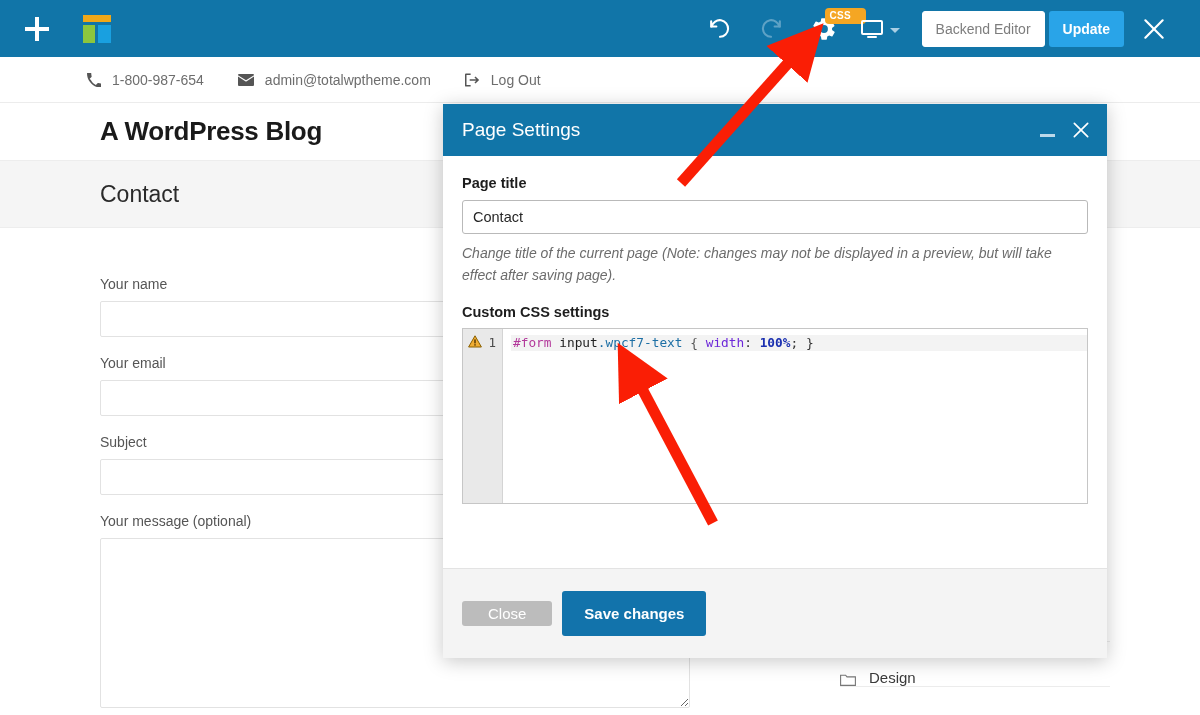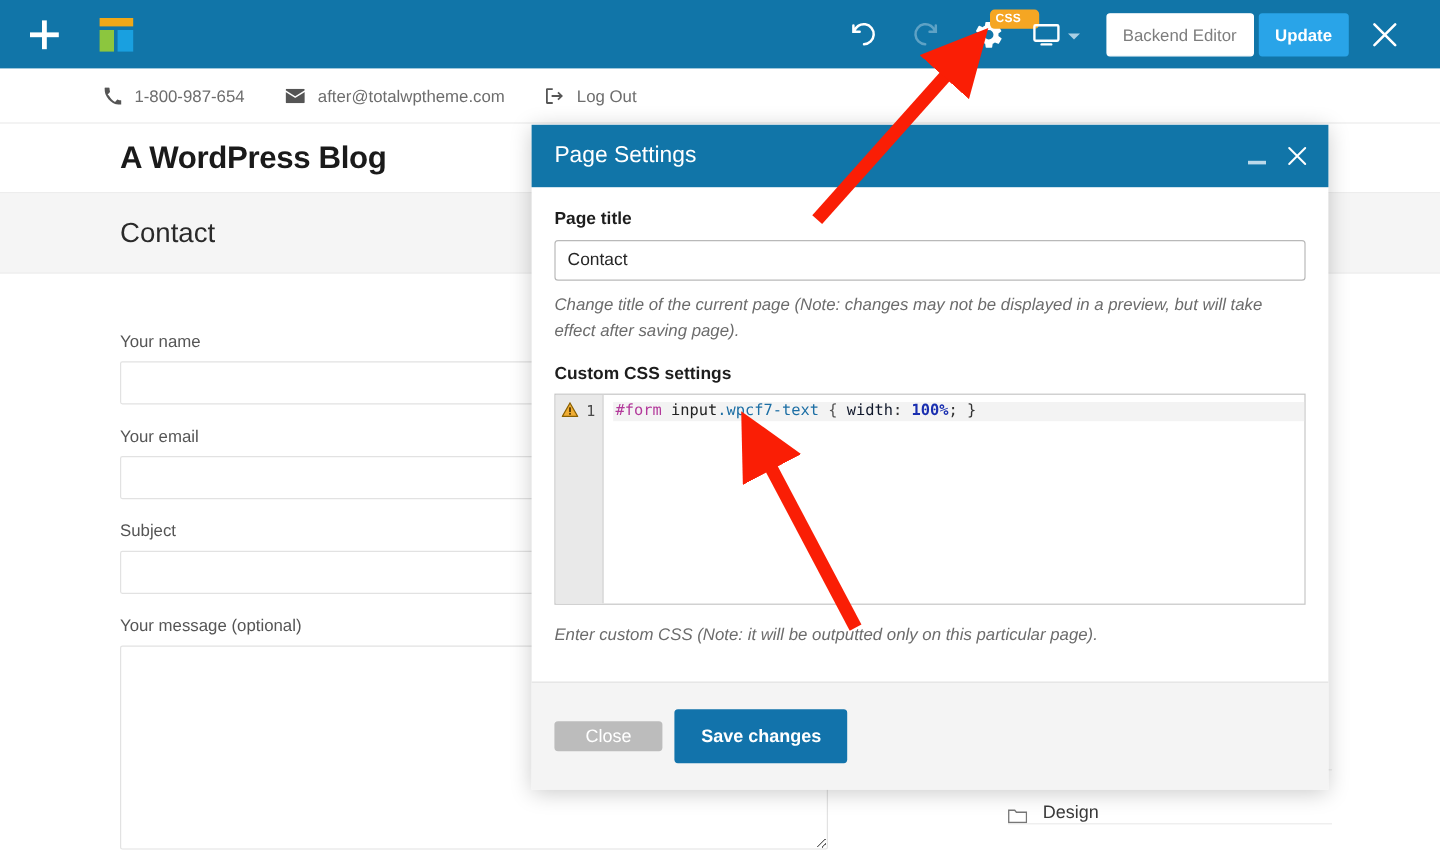--- a/index.html
+++ b/index.html
@@ -146,21 +146,21 @@
   .warn-tri { position: absolute; left: 5px; top: 6px; }
   .code {
     flex: 1; font-family: "DejaVu Sans Mono", monospace; font-size: 12.8px;
     padding: 6px 0 0 8px; line-height: 16px; white-space: pre;
   }
   .code-line { background: #f3f3f3; display: block; padding-left: 2px; }
   .c-sel   { color: #b3399b; }
   .c-tag   { color: #222222; }
   .c-cls   { color: #1d6fa5; }
   .c-brace { color: #555555; }
-  .c-prop  { color: #0f172a; }
+  .c-prop  { color: #6d28d9; }
   .c-val   { color: #1a2fb0; font-weight: bold; }
   .c-punc  { color: #333333; }
 
   .mhint2 { font-size: 14px; font-style: italic; color: #6c6c6c; margin-top: 16px; }
 
   .modal-foot {
     height: 90px; background: #f4f4f4; border-top: 1px solid #e3e3e3;
     display: flex; align-items: center; padding-left: 19px; gap: 10px;
   }
   .btn-close-m {
@@ -192,21 +192,21 @@
             </svg>
         </span>
         <span>1-800-987-654</span>
       </div>
       <div class="info-item">
         <span class="ic">
           <svg width="16" height="12" viewBox="0 0 16 12" fill="#555">
               <path d="M0 1.2V1a1 1 0 011-1h14a1 1 0 011 1v.2L8 6.3 0 1.2zM0 2.6l7.7 4.9c.2.1.4.1.6 0L16 2.6V11a1 1 0 01-1 1H1a1 1 0 01-1-1V2.6z"></path>
             </svg>
         </span>
-        <span>after@totalwptheme.com</span>
+        <span>admin@totalwptheme.com</span>
       </div>
       <div class="info-item">
         <span class="ic">
           <svg width="15" height="14" viewBox="0 0 16 14" fill="#555">
               <path d="M6 0H1a1 1 0 00-1 1v12a1 1 0 001 1h5v-1.6H1.6V1.6H6V0z"></path>
               <path d="M11.2 3.2l-1.1 1.1 1.9 1.9H5v1.6h7l-1.9 1.9 1.1 1.1L15.1 7l-3.9-3.8z"></path>
             </svg>
         </span>
         <span>Log Out</span>
       </div>
@@ -341,21 +341,20 @@
               <path d="M7 .8L13.4 12H.6L7 .8z" fill="#f0ad33" stroke="#8a6000" stroke-width="1"></path>
               <rect x="6.3" y="4.4" width="1.4" height="4" fill="#4a3000"></rect>
               <rect x="6.3" y="9.2" width="1.4" height="1.4" fill="#4a3000"></rect>
             </svg>
           </span>
           <span>1</span>
         </div>
         <div class="code"><span class="code-line"><span class="c-sel">#form</span> <span class="c-tag">input</span><span class="c-cls">.wpcf7-text</span> <span class="c-brace">{</span> <span class="c-prop">width</span><span class="c-punc">:</span> <span class="c-val">100%</span><span class="c-punc">;</span> <span class="c-punc">}</span></span></div>
       </div>
 
-      <div class="mhint2">Enter custom CSS (Note: it will be outputted only on this particular page).</div>
     </div>
 
     <div class="modal-foot">
       <button class="btn-close-m">Close</button>
       <button class="btn-save">Save changes</button>
     </div>
   </div>
 
   <svg class="arrows" viewBox="0 0 1200 715">
     <defs>

